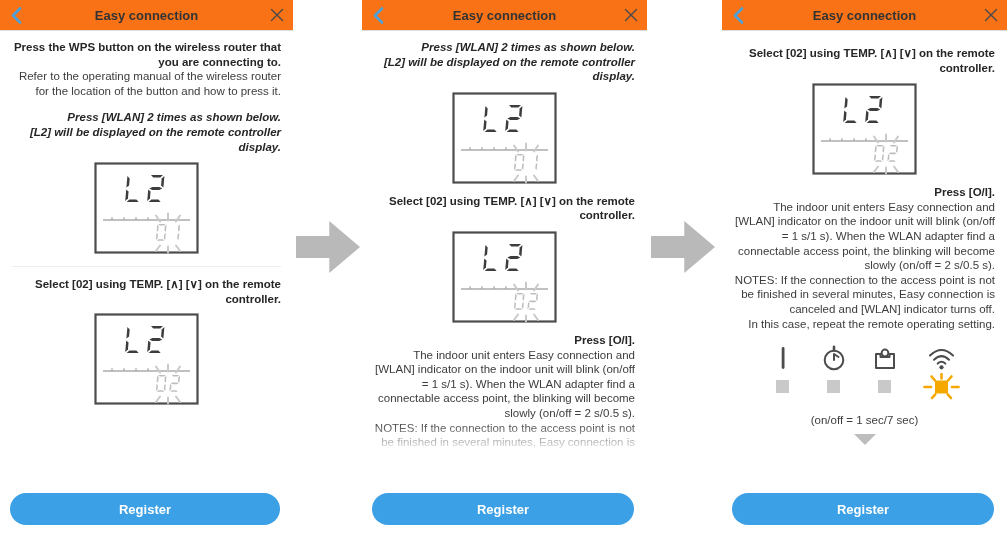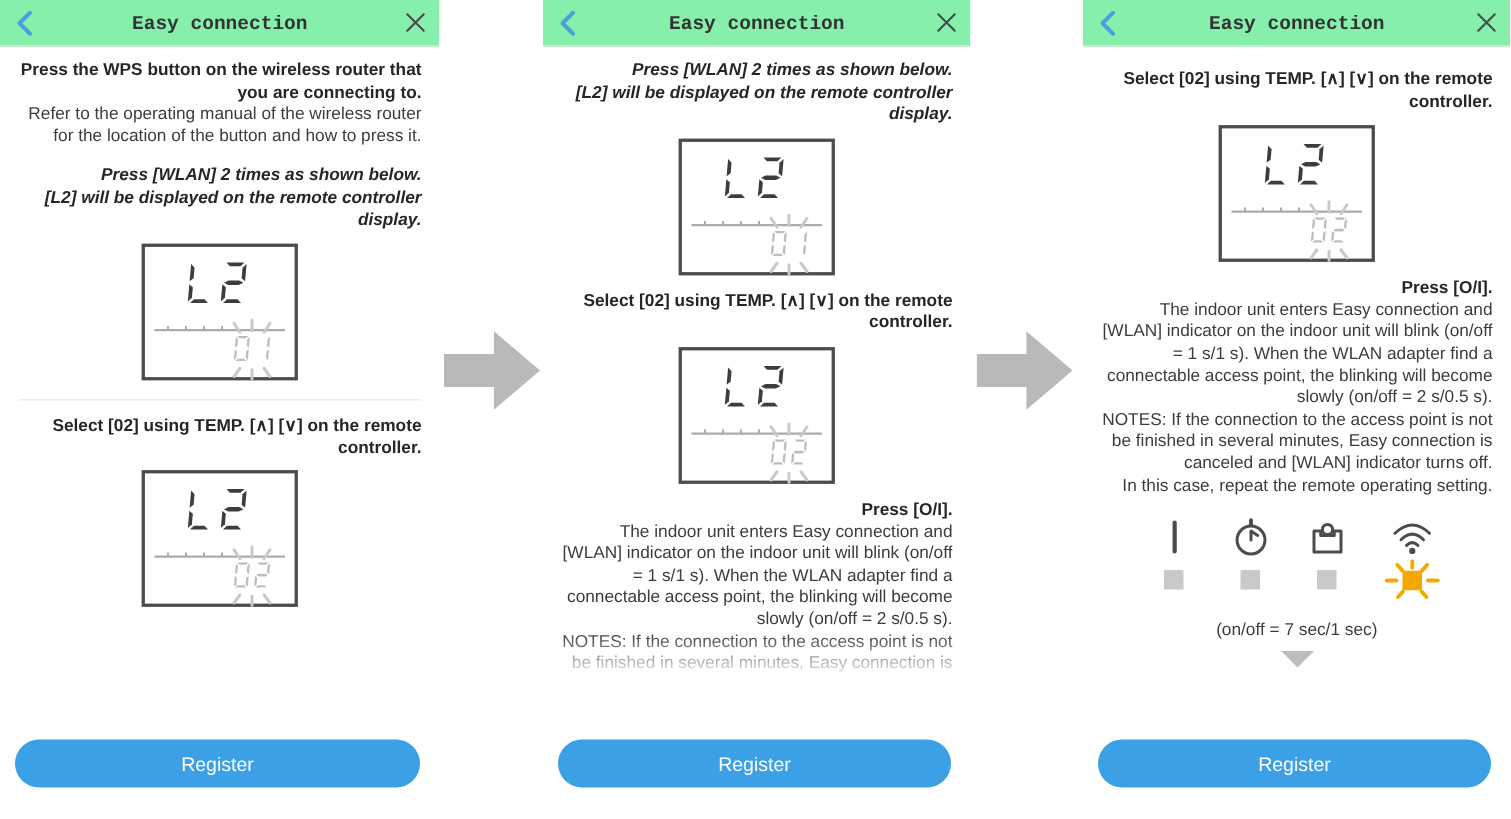--- a/index.html
+++ b/index.html
@@ -3,42 +3,42 @@
 <meta charset="utf-8">
 <style>
   html,body{margin:0;padding:0;background:#fff;}
   #stage{position:relative;width:1007px;height:546px;background:#fff;overflow:hidden;
          font-family:"Liberation Sans",sans-serif;}
   .screen{position:absolute;top:0;height:546px;background:#fff;overflow:hidden;}
   #screen1{left:0;width:293px;}
   #screen2{left:362px;width:285px;}
   #screen3{left:722px;width:285px;}
 
-  .hdr{height:30px;background:#86efac;border-bottom:1px solid #dcdcdc;position:relative;
-       display:flex;align-items:center;justify-content:center;font-family:Liberation Mono, monospace;}
+  .hdr{height:30px;background:#f97316;border-bottom:1px solid #dcdcdc;position:relative;
+       display:flex;align-items:center;justify-content:center;}
   .hdr .title{font-size:13px;font-weight:700;color:#333;}
   .hbtn{position:absolute;top:6px;width:18px;height:18px;display:flex;align-items:center;
         justify-content:center;cursor:pointer;}
   .back{left:7px;} .close{right:7px;}
 
   .body{padding:9px 12px 0 12px;}
   p{margin:0;font-size:11.5px;line-height:14.6px;color:#3c3c3c;text-align:right;}
   p.b{font-weight:700;color:#262626;}
   .pre{white-space:pre-line;font-style:italic;}
   .mt6{margin-top:6px;} .mt10{margin-top:10px;} .mt12{margin-top:12px;}
 
   .lcd{display:block;width:105px;height:92px;margin:8px auto 6px auto;}
   .lcd-cut{margin:7px auto 0 auto;}
   .hr{height:1px;background:#ececec;margin:12px 0 10px 0;}
 
   .figwrap{margin:10px auto 4px auto;width:210px;height:100px;}
 
   .register{position:absolute;left:10px;right:13px;bottom:21px;height:32px;z-index:6;
             background:#3ba0e5;border:none;border-radius:16px;color:#fff;font-size:13px;
-            font-weight:400;font-family:"Liberation Sans",sans-serif;display:flex;
+            font-weight:700;font-family:"Liberation Sans",sans-serif;display:flex;
             align-items:center;justify-content:center;cursor:pointer;}
 
   .arrow{position:absolute;width:64px;height:58px;background:#b9b9b9;
          clip-path:polygon(0 31%,52% 31%,52% 5%,100% 50%,52% 95%,52% 69%,0 69%);}
   #arrow1{left:296px;top:218px;} #arrow2{left:651px;top:218px;}
 
   .fadewrap{position:relative;height:104px;overflow:hidden;}
   .fadewrap::after{content:"";position:absolute;left:0;right:0;bottom:0;height:30px;
                    background:linear-gradient(rgba(255,255,255,0),rgba(255,255,255,.96));}
 
@@ -382,19 +382,19 @@
                 <line x1="28.5" y1="3.5" x2="25" y2="7.5"></line>
                 <line x1="9" y1="25" x2="12.3" y2="21.3"></line>
                 <line x1="28" y1="25" x2="24.7" y2="21.3"></line>
               </g>
               <rect x="12" y="7.5" width="13" height="13" fill="#f5a800"></rect>
             </svg>
           </span>
         </div>
       </div>
 
-      <div class="caption">(on/off = 7 sec/1 sec)</div>
+      <div class="caption">(on/off = 1 sec/7 sec)</div>
       <div class="tri"></div>
     </div>
     <button class="register">Register</button>
   </div>
 
 </div>
 
 </body></html>

